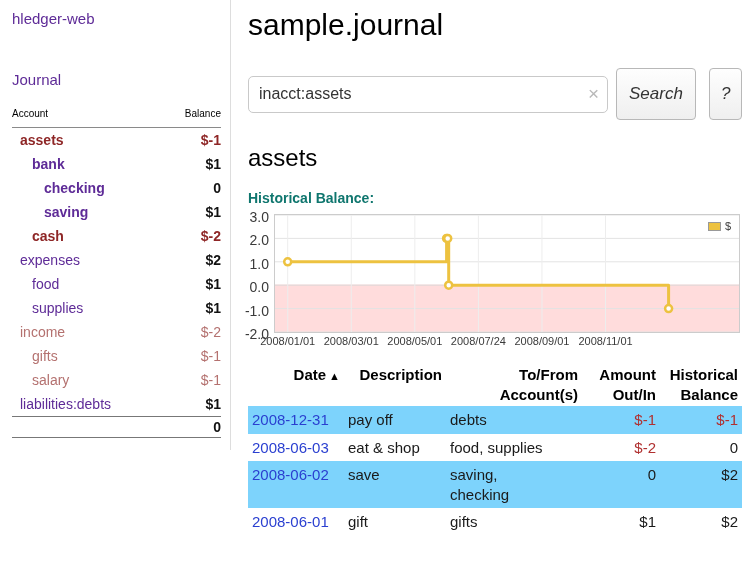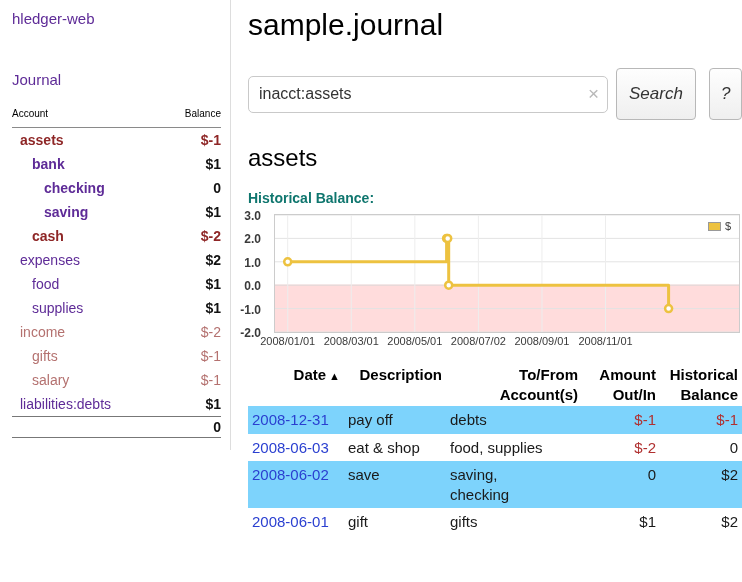--- a/index.html
+++ b/index.html
@@ -50,21 +50,21 @@
   }
   .btn.search { margin-left:8px; }
   .btn.help   { margin-left:13px; padding:0 11px; }
   h2 { font-size:24px; font-weight:400; margin-top:24px; color:#000; }
   .chart-label { margin-top:18px; font-size:14px; font-weight:bold; color:#0f766e; }
 
   
   .chart { margin-top:8px; }
   .chart-top { display:flex; }
   .ycol { position:relative; width:26px; height:119px; }
-  .ytick { position:absolute; right:13px; font-size:12px; color:#3a3a3a;font-weight:bold; }
+  .ytick { position:absolute; right:5px; font-size:14px; color:#3a3a3a; }
   .plot { position:relative; width:466px; height:119px; border:1px solid #ccc; background:#fff; }
   .plot svg { display:block; }
   .legend {
     position:absolute; top:4px; right:6px; display:flex; align-items:center;
     background:rgba(255,255,255,0.85); padding:1px 2px;
   }
   .swatch { width:13px; height:9px; border:1px solid #999; margin-right:4px; }
   .legend-label { font-size:11px; color:#3a3a3a; }
   .xrow { position:relative; height:16px; }
   .xtick {
@@ -205,21 +205,21 @@
         <div class="legend">
           <span class="swatch" style="background: rgb(237, 194, 64);"></span>
           <span class="legend-label">$</span>
         </div>
       </div>
     </div>
     <div class="xrow">
         <div class="xtick" style="left: 39.7123px;">2008/01/01</div>
         <div class="xtick" style="left: 103.274px;">2008/03/01</div>
         <div class="xtick" style="left: 166.836px;">2008/05/01</div>
-        <div class="xtick" style="left: 230.397px;">2008/07/02</div>
+        <div class="xtick" style="left: 230.397px;">2008/07/24</div>
         <div class="xtick" style="left: 293.959px;">2008/09/01</div>
         <div class="xtick" style="left: 357.521px;">2008/11/01</div>
       </div>
   </div>
 
   <table class="register">
     <colgroup>
       <col style="width:96px">
         <col style="width:102px">
         <col style="width:136px">

